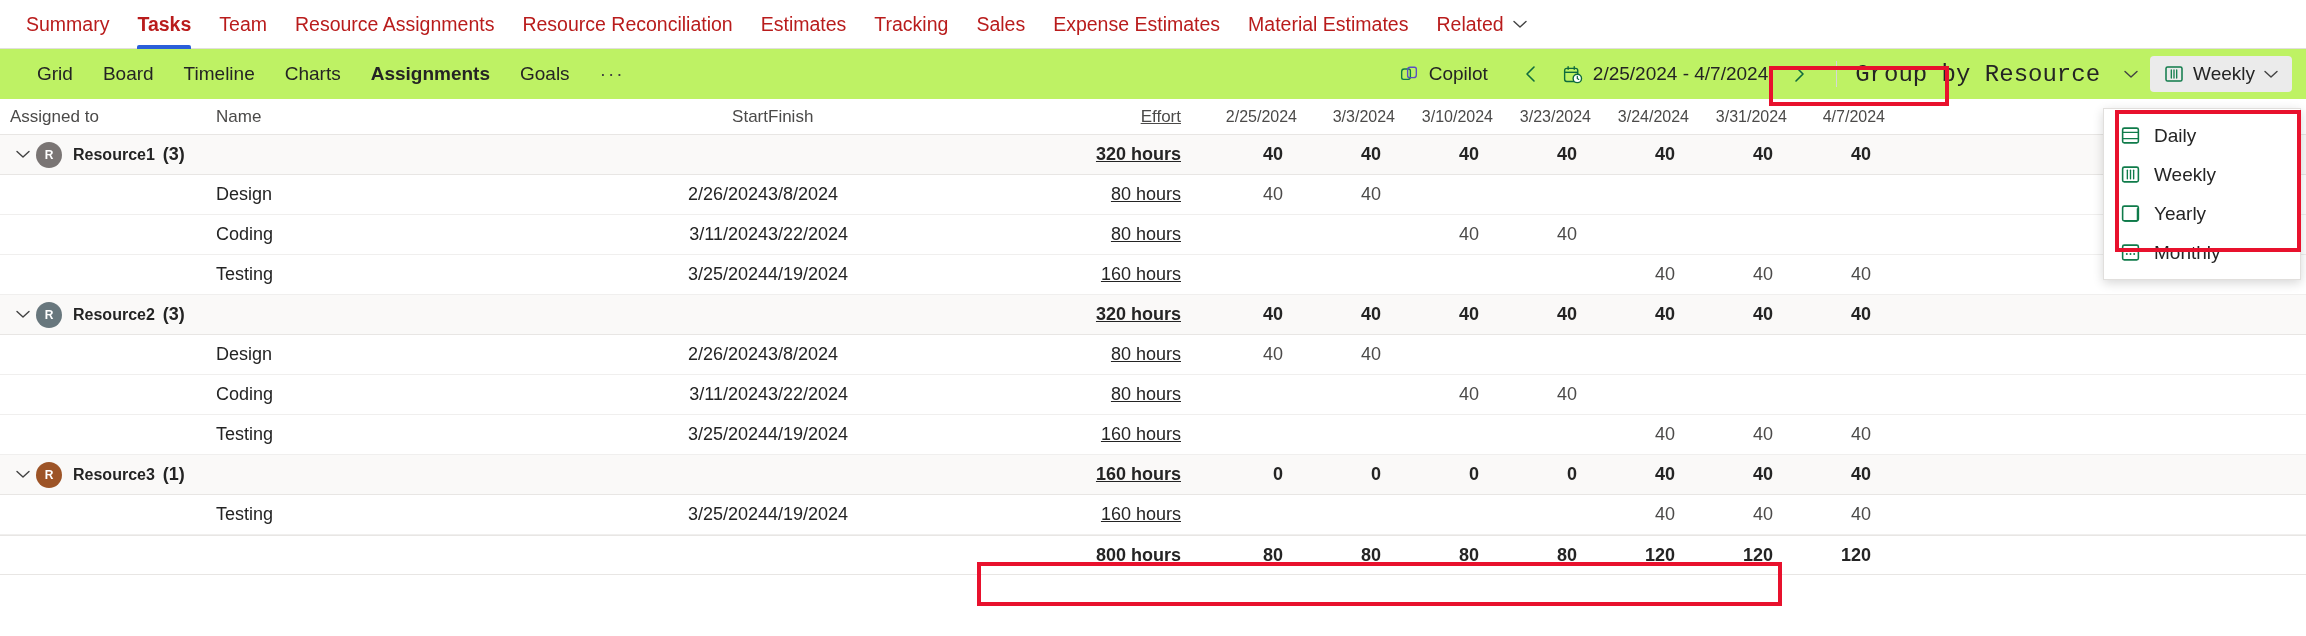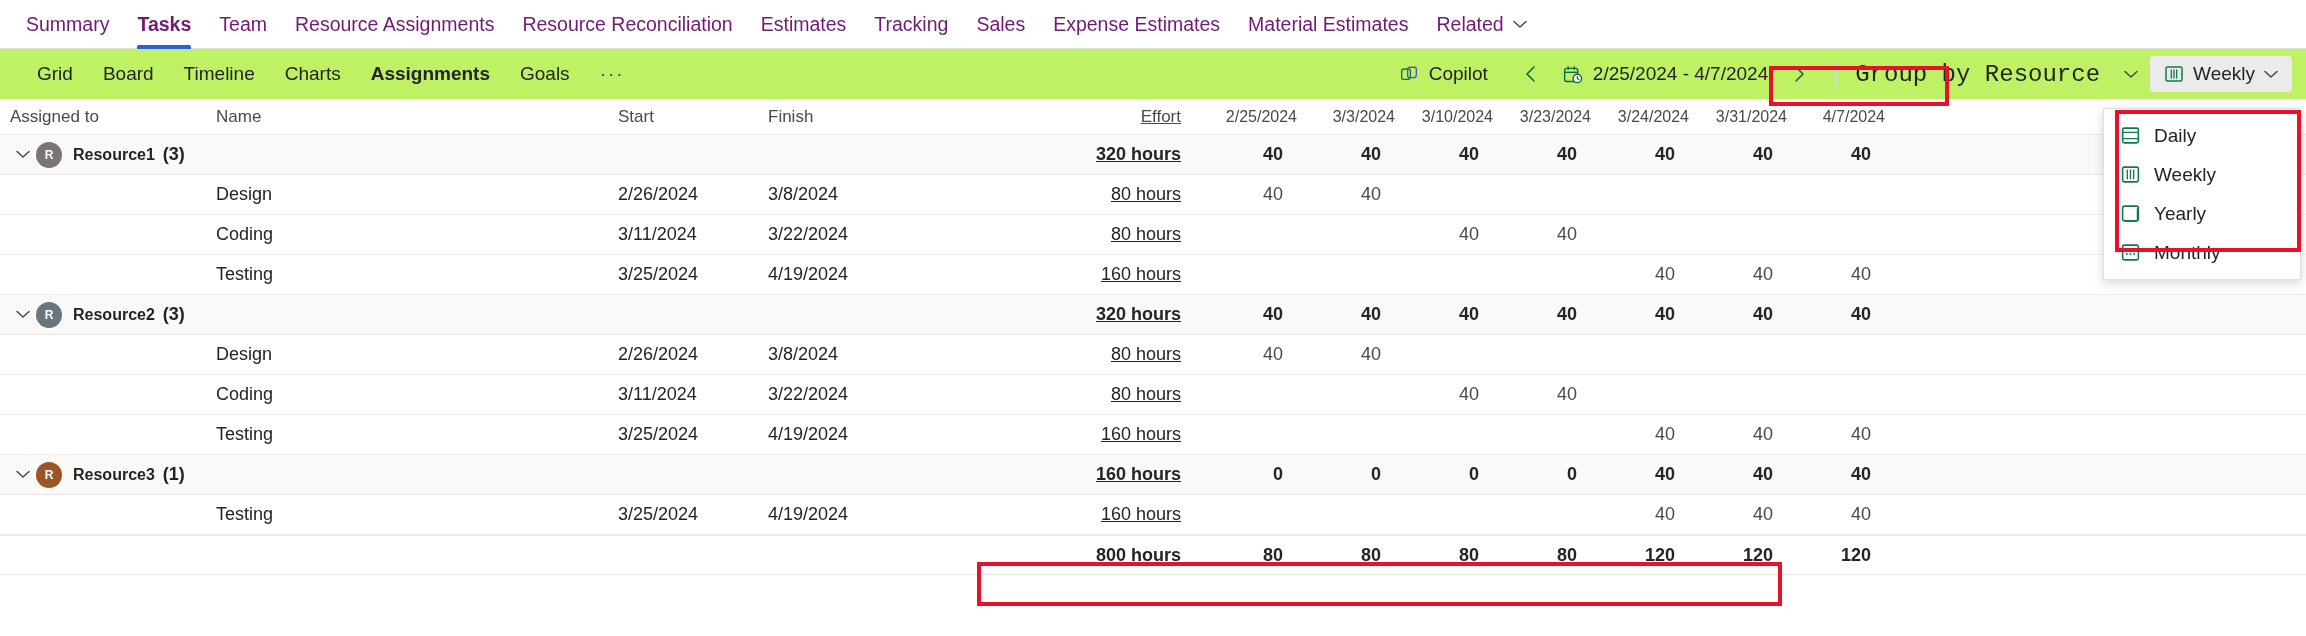--- a/index.html
+++ b/index.html
@@ -23,21 +23,21 @@
     border-bottom: 1px solid #e1dfdd;
     background: #ffffff;
   }
   .topnav-item {
     position: relative;
     height: 49px;
     display: flex;
     align-items: center;
     padding: 0 14px;
     font-size: 19.5px;
-    color: #701a75;
+    color: #b91c1c;
     white-space: nowrap;
     cursor: pointer;
   }
   .topnav-item.active { font-weight: 600; }
   .topnav-item.active::after {
     content: "";
     position: absolute;
     left: 14px; right: 14px; bottom: 0;
     height: 4px;
     background: #2b5fd9;
@@ -196,21 +196,21 @@
     font-weight: 700;
     border-bottom: 1px solid #e8e6e4;
   }
   .row.total {
     font-weight: 700;
     border-bottom: 1px solid #e8e6e4;
     border-top: 1px solid #e8e6e4;
   }
   .c-assigned { width: 198px; flex: 0 0 198px; padding-left: 10px; display: flex; align-items: center; }
   .c-name     { width: 420px; flex: 0 0 420px; padding-left: 18px; }
-  .c-start    { width: 150px; flex: 0 0 150px; }
+  .c-start    { width: 150px; flex: 0 0 150px; text-align: right; }
   .c-finish   { width: 250px; flex: 0 0 250px; }
   .c-effort   { width: 185px; flex: 0 0 185px; text-align: right; padding-right: 22px; text-decoration: underline; }
   .c-per      { width: 98px;  flex: 0 0 98px;  text-align: right; padding-right: 18px; }
   .row.header .c-start,
   .row.header .c-finish { }
   .row.header .c-effort { text-align: right; padding-right: 22px; }
   .row.header .c-per { text-align: right; padding-right: 4px; font-size: 16px; color:#4b4a49; }
 
   .chev-row {
     width: 26px; flex: 0 0 26px;

